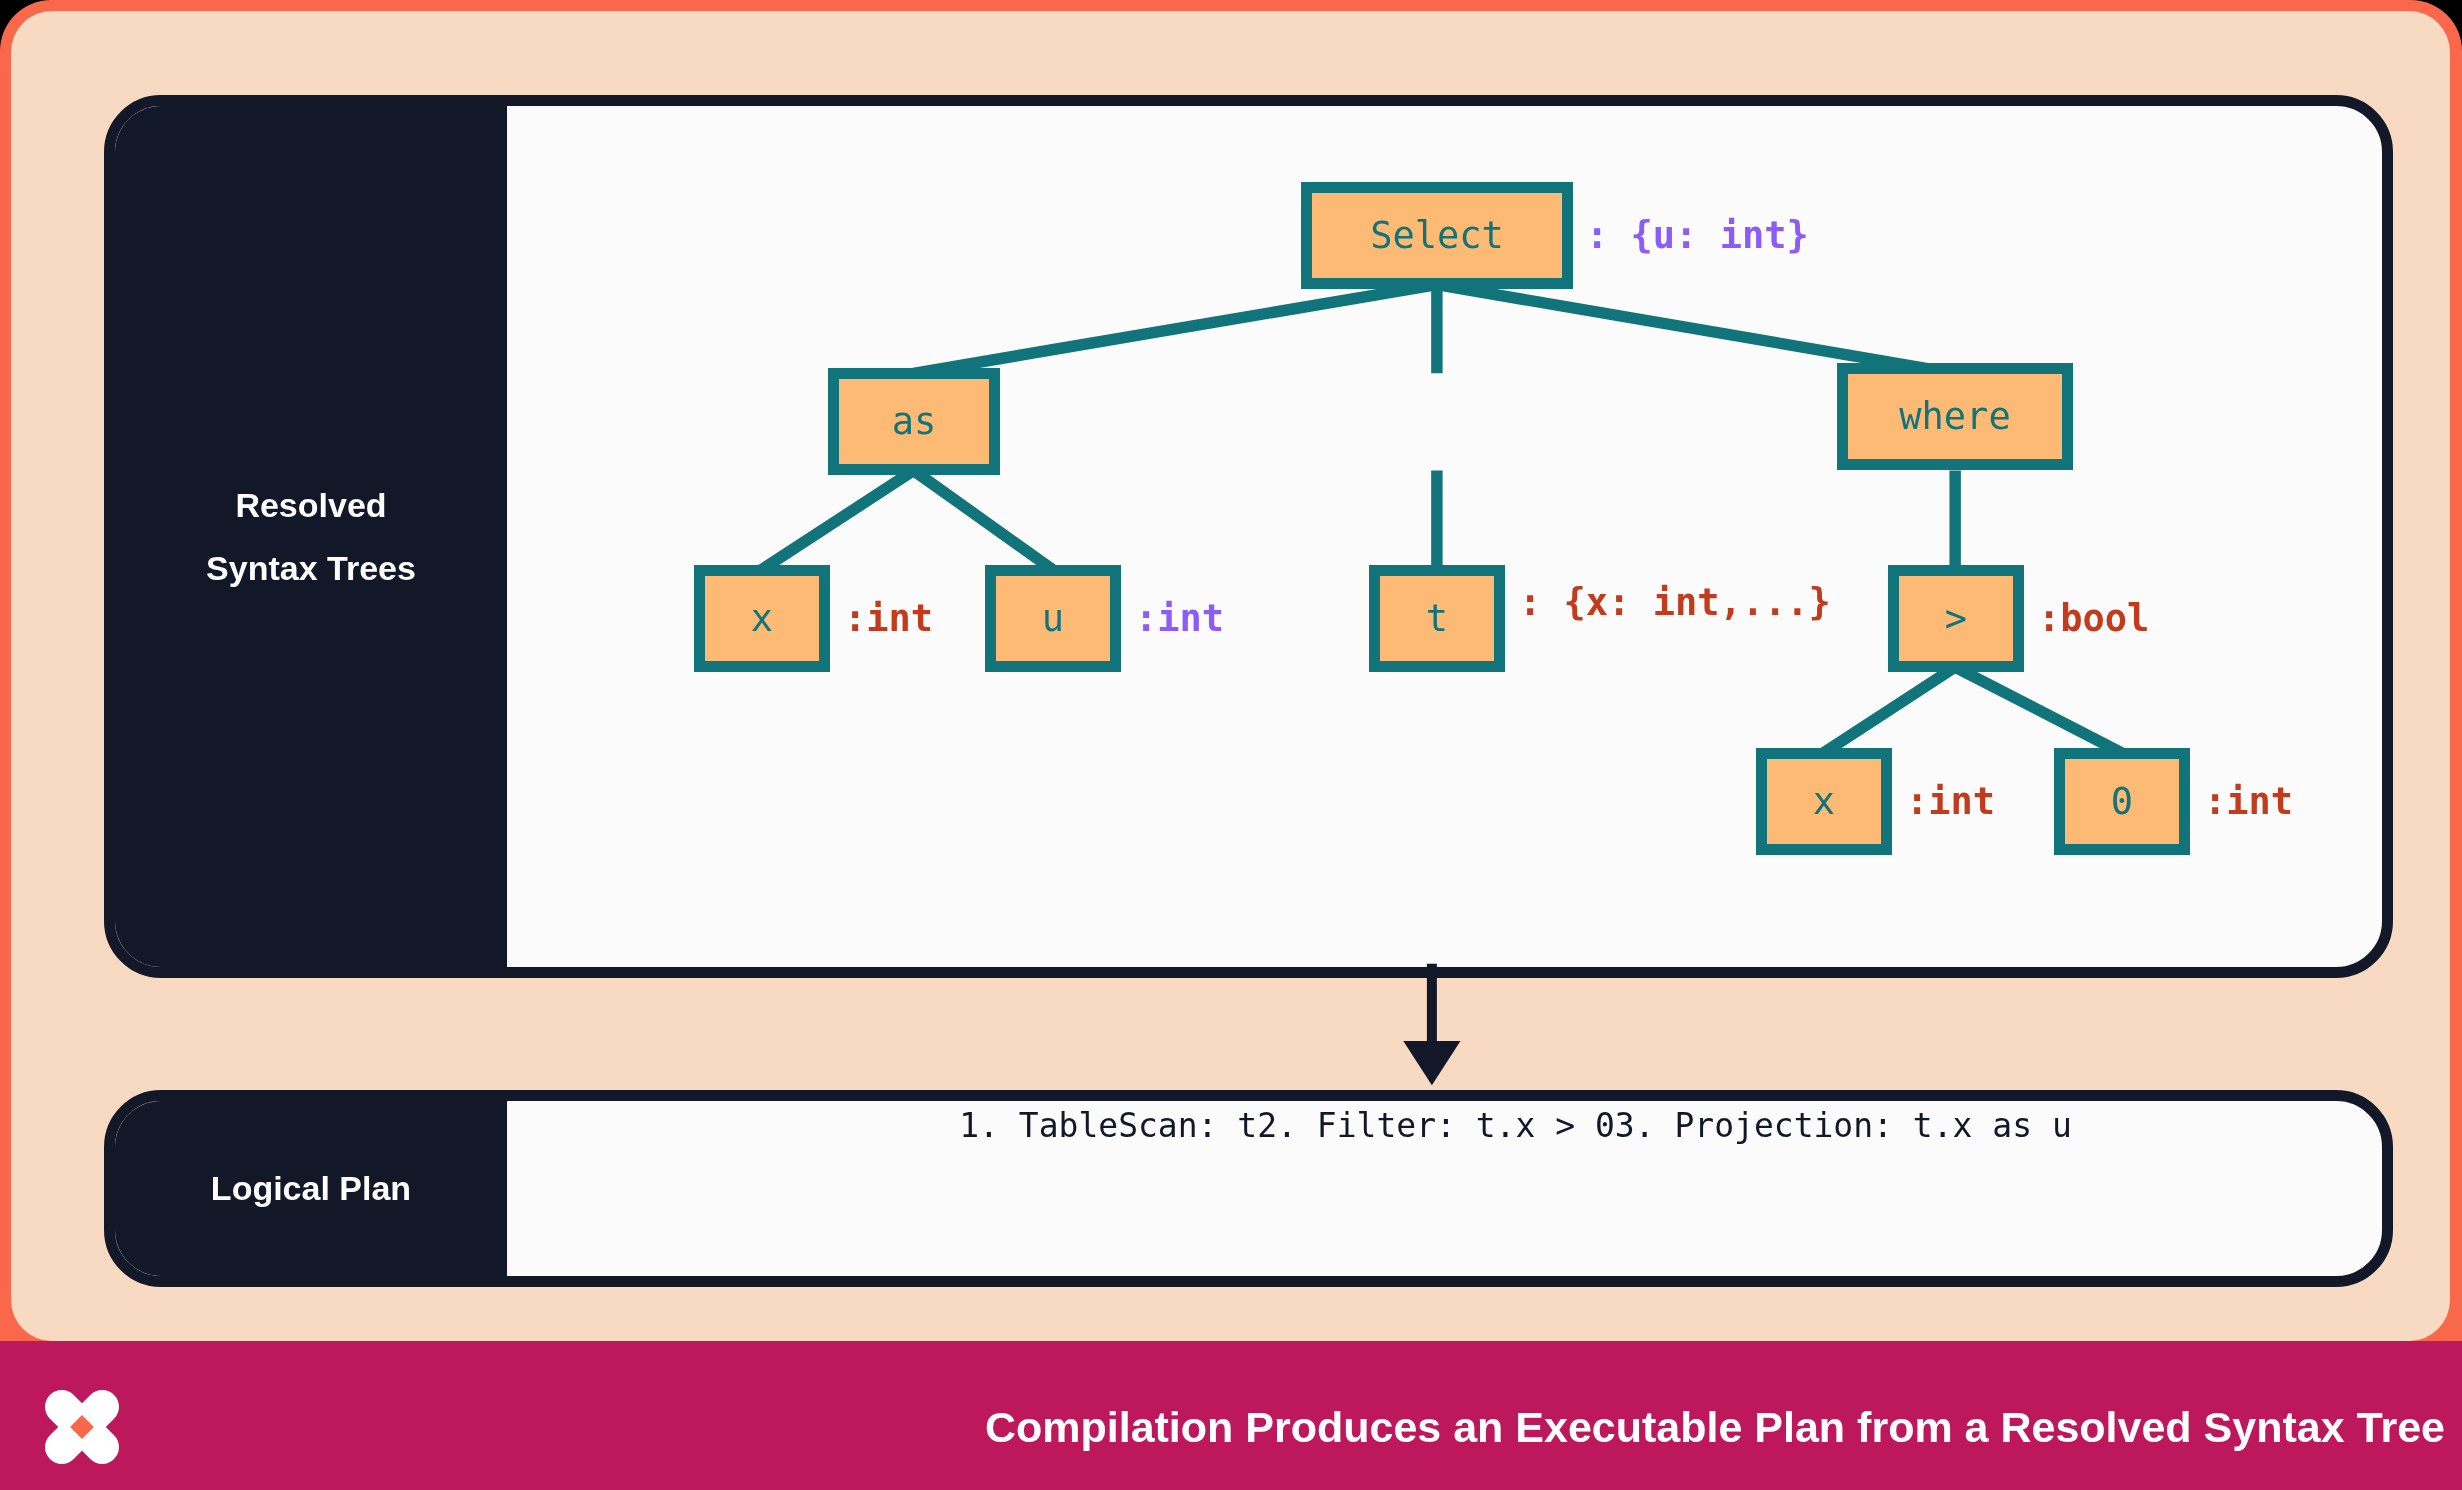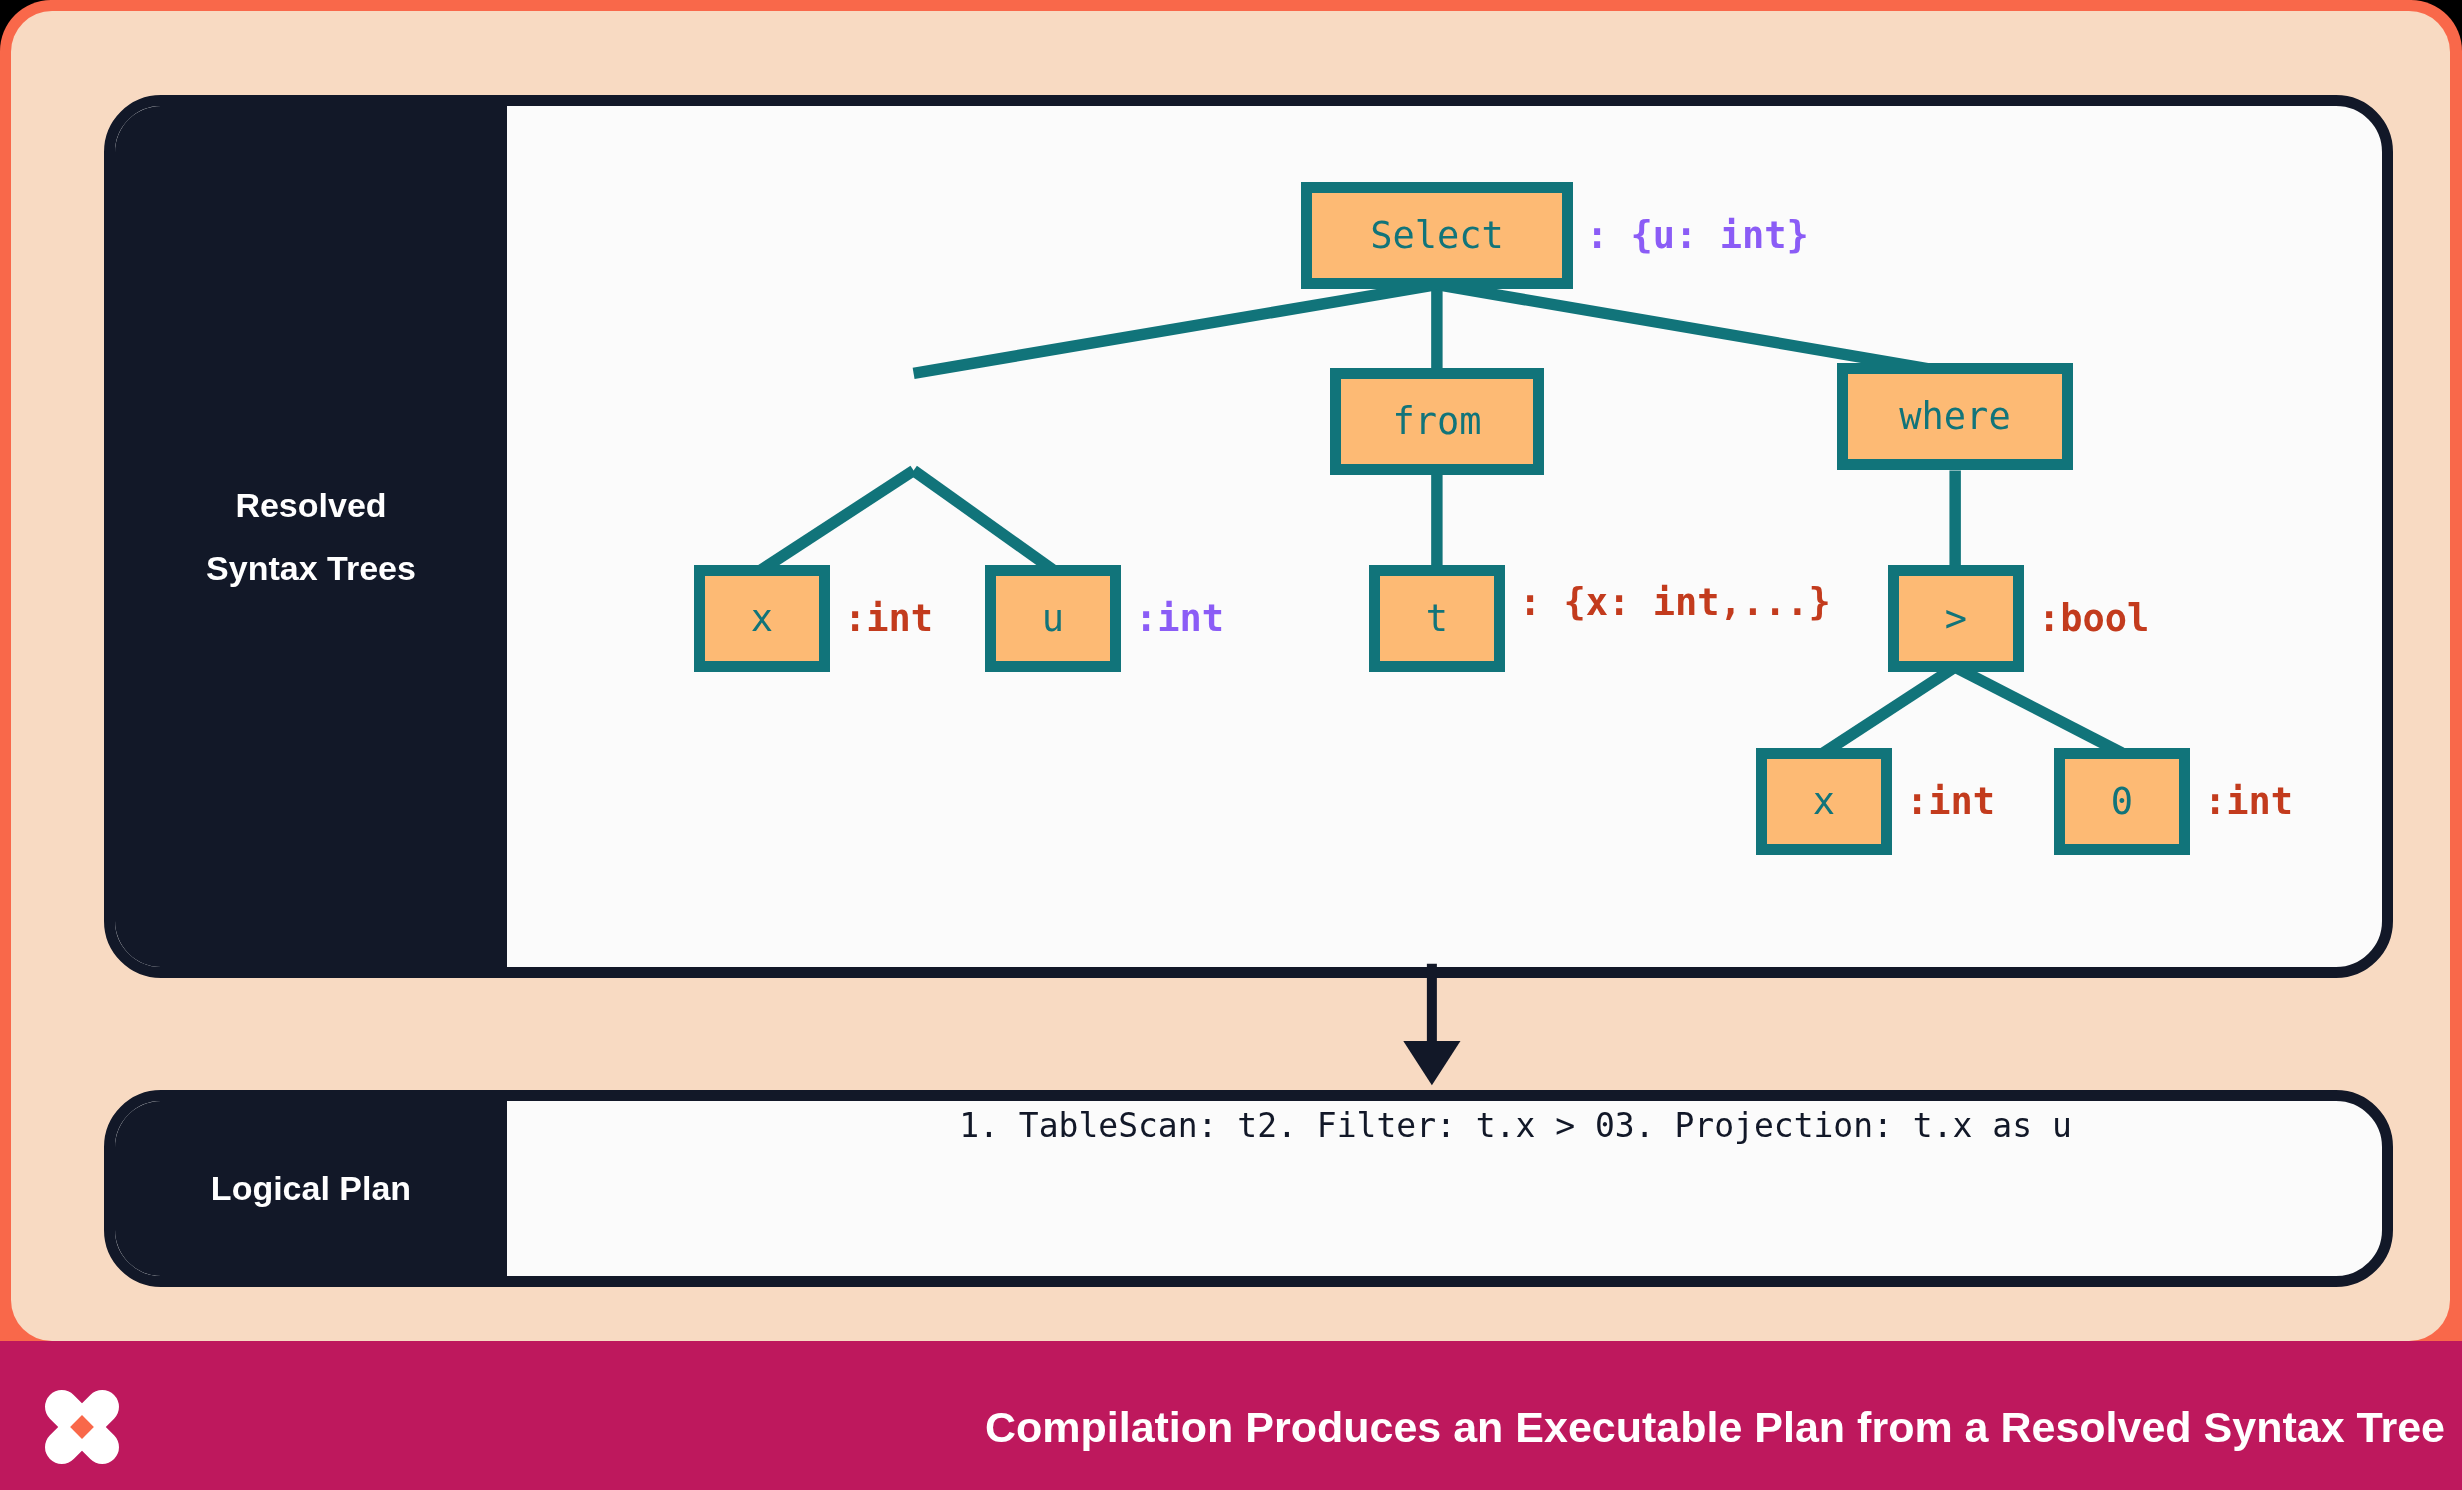--- a/index.html
+++ b/index.html
@@ -117,22 +117,22 @@
       <line x1="2003" y1="1348" x2="2003" y2="1462" stroke="#121828" stroke-width="14"></line>
       <polygon points="2003,1518 1963,1456 2043,1456" fill="#121828"></polygon>
     </g>
   </svg>
 
   <div class="node" style="left:1301px;top:182px;width:272px;">
     <span>Select</span>
   </div>
   <div class="ann navy" style="left:1586px;top:210px;">: {u: int}</div>
 
-  <div class="node" style="left:1330px;top:368px;width:214px;">
-    <span>from</span>
+  <div class="node" style="left:828px;top:368px;width:172px;">
+    <span>as</span>
   </div>
   <div class="node" style="left:1837px;top:363px;width:236px;">
     <span>where</span>
   </div>
 
   <div class="node" style="left:694px;top:565px;width:136px;">
     <span>x</span>
   </div>
   <div class="ann rust" style="left:844px;top:593px;">:int</div>
 

